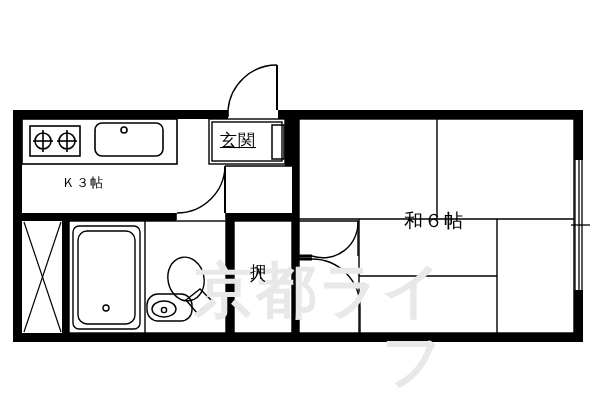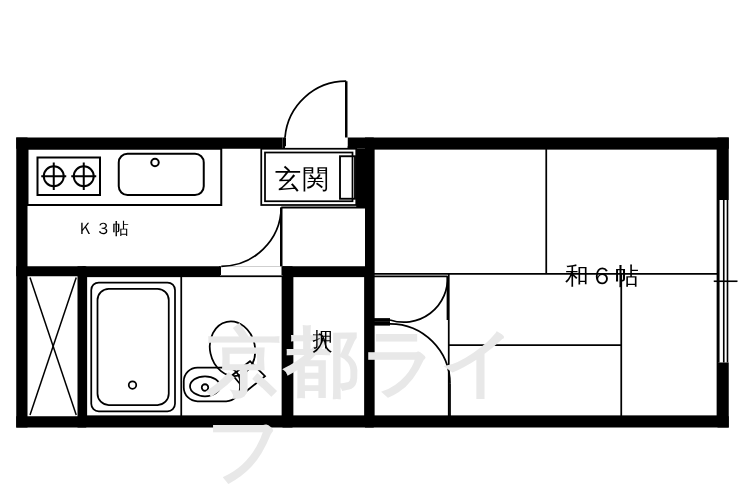--- a/index.html
+++ b/index.html
@@ -36,27 +36,27 @@
     user-select: none;
   }
   #label-kitchen {
     left: 62px;
     top: 174px;
     font-size: 13px;
   }
   #label-genkan {
     left: 220px;
     top: 129px;
-    font-size: 21px;
+    font-size: 17px;
+    text-decoration: underline;
   }
   #label-washitsu {
     left: 404px;
     top: 208px;
     font-size: 19px;
-    margin-left: 48px;
   }
   #label-oshiire {
     left: 250px;
     top: 251px;
     font-size: 16px;
     writing-mode: vertical-rl;
     text-orientation: upright;
     letter-spacing: 2px;
     line-height: 1;
   }
@@ -67,20 +67,21 @@
     width: 280px;
     height: 70px;
     color: #e8e8e8;
     font-size: 60px;
     font-weight: bold;
     font-family: "DejaVu Sans", "Liberation Sans", sans-serif;
     letter-spacing: 2px;
     line-height: 70px;
     user-select: none;
     pointer-events: none;
+    text-align: right;
   }
 </style>
 </head>
 <body>
 
 <div id="floorplan">
 
   <svg id="plan-svg" viewBox="0 0 600 400" xmlns="http://www.w3.org/2000/svg">
 
     <g fill="#000000">

